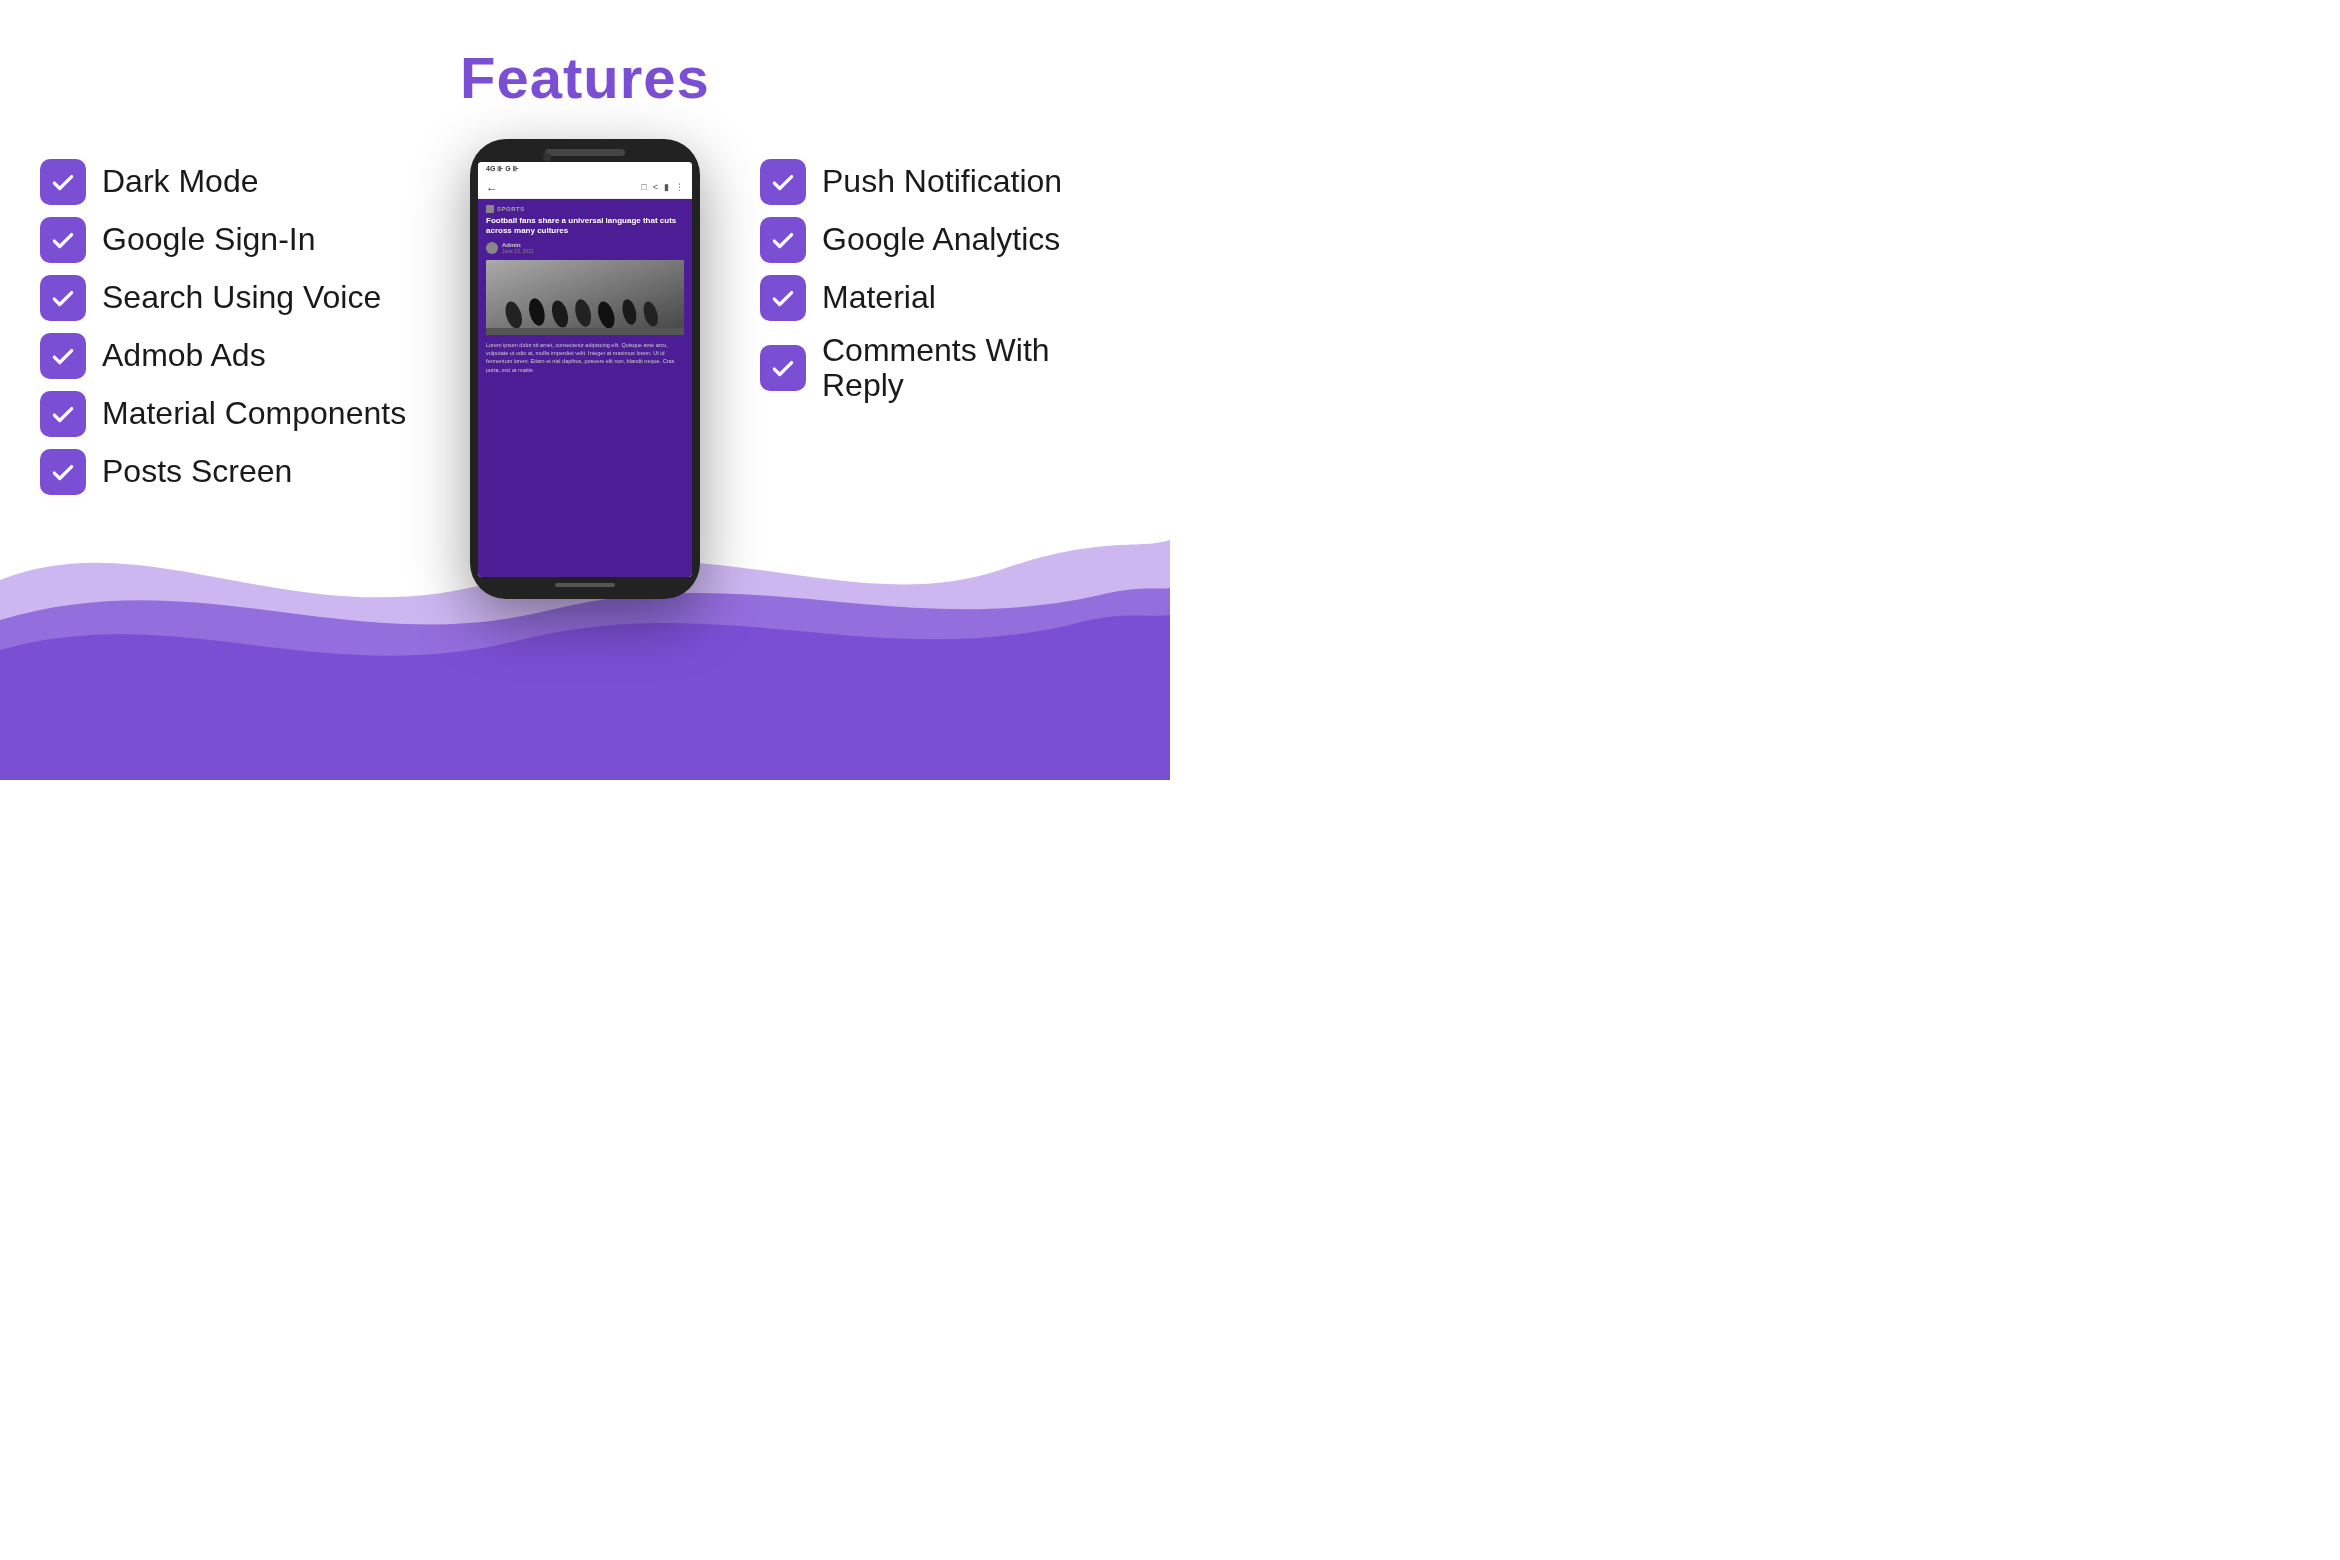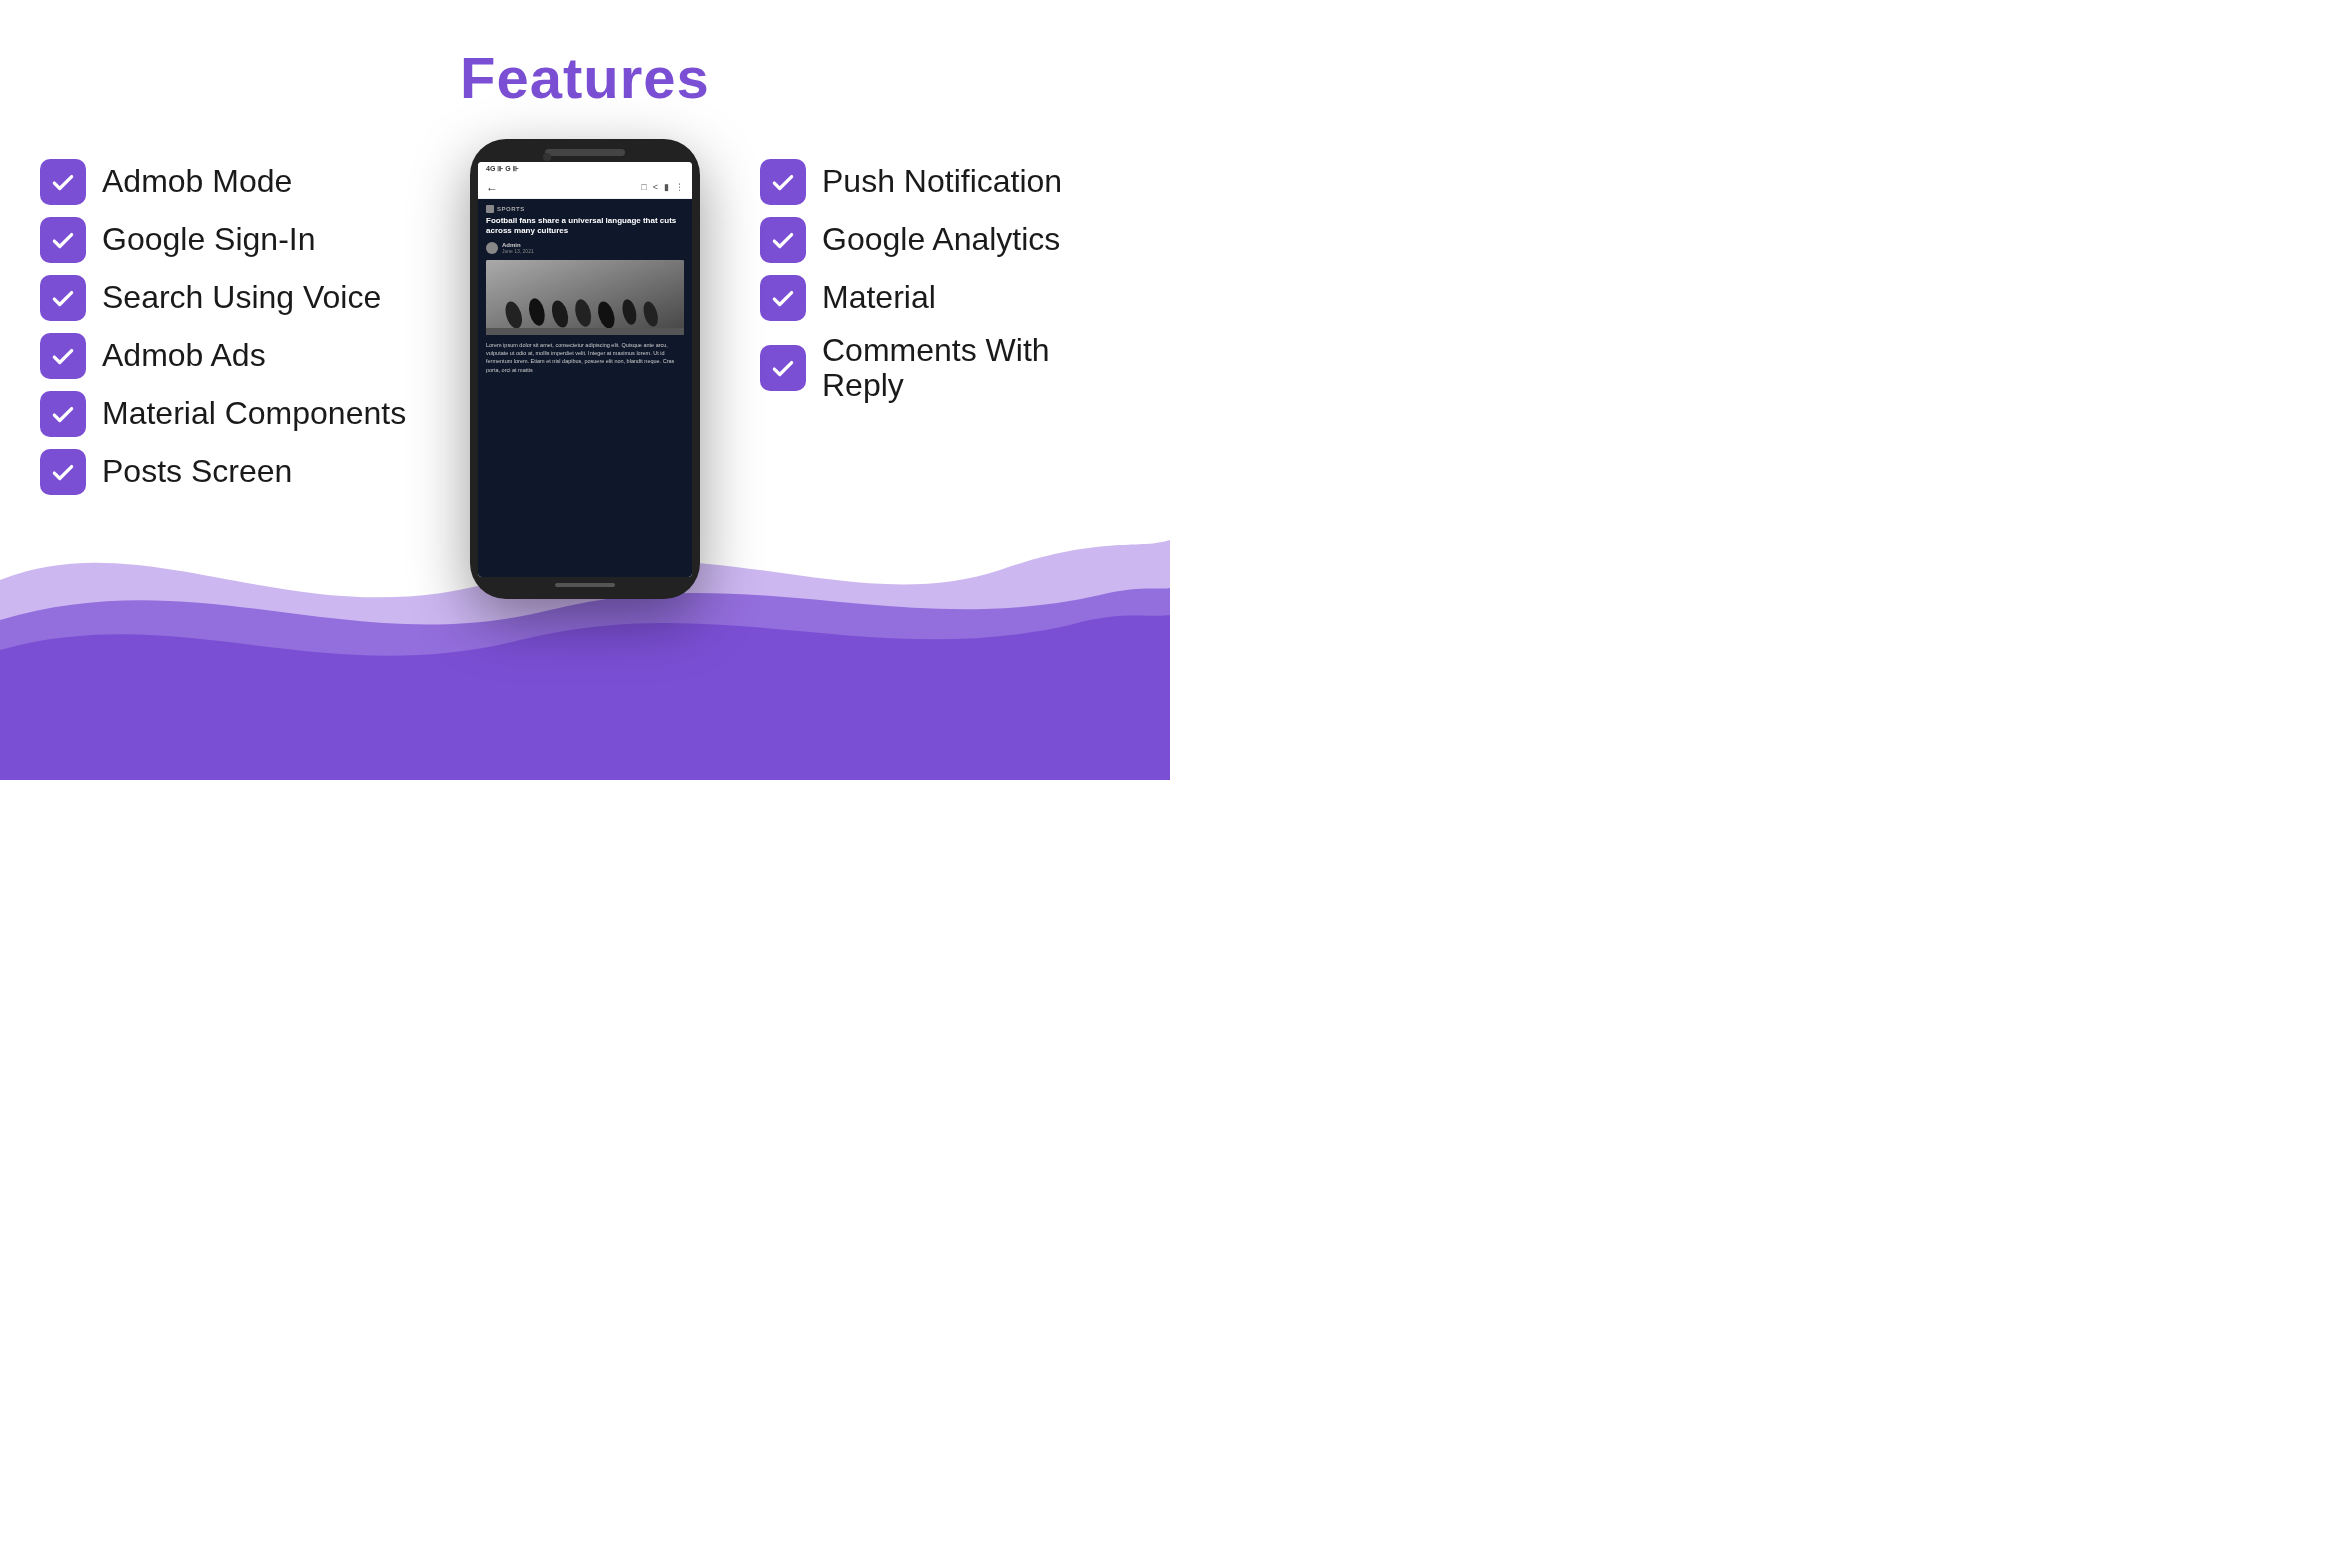--- a/index.html
+++ b/index.html
@@ -163,21 +163,21 @@
     }
 
     .screen-icons {
       display: flex;
       gap: 6px;
       font-size: 9px;
       color: #555;
     }
 
     .screen-content {
-      background: #0f172a;
+      background: #4c1d95;
       flex: 1;
       padding: 6px 8px;
       overflow: hidden;
     }
 
     .screen-category {
       display: flex;
       align-items: center;
       gap: 3px;
       margin-bottom: 3px;
@@ -276,21 +276,21 @@
   <div class="main-layout">
 
     <div class="features-left">
 
     <div class="feature-item">
         <div class="check-icon">
           <svg viewBox="0 0 24 24" fill="none" xmlns="http://www.w3.org/2000/svg">
             <polyline points="4,13 9,18 20,7" stroke="white" stroke-width="3" stroke-linecap="round" stroke-linejoin="round"></polyline>
           </svg>
         </div>
-        <span class="feature-label">Admob Mode</span>
+        <span class="feature-label">Dark Mode</span>
       </div>
         <div class="feature-item">
         <div class="check-icon">
           <svg viewBox="0 0 24 24" fill="none" xmlns="http://www.w3.org/2000/svg">
             <polyline points="4,13 9,18 20,7" stroke="white" stroke-width="3" stroke-linecap="round" stroke-linejoin="round"></polyline>
           </svg>
         </div>
         <span class="feature-label">Google Sign-In</span>
       </div>
         <div class="feature-item">

